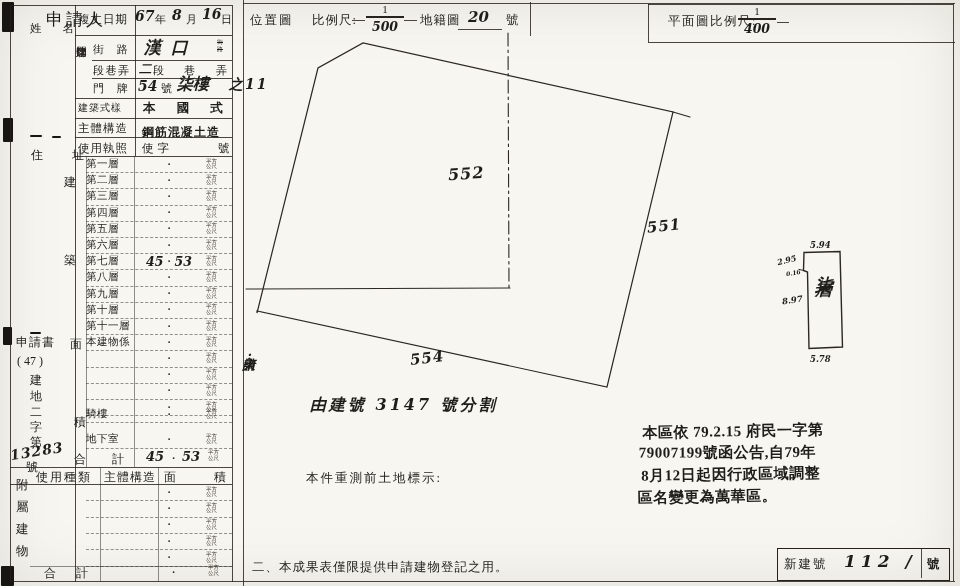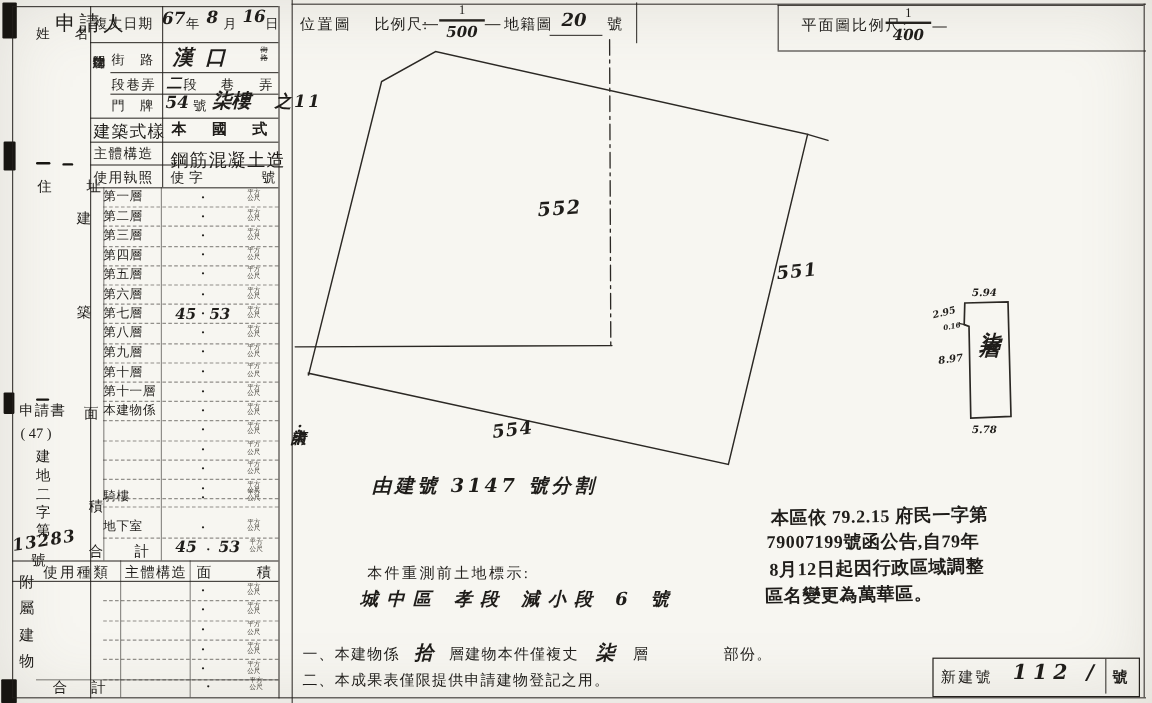--- a/index.html
+++ b/index.html
@@ -94,24 +94,24 @@
   <span class="abs hand" style="left:139px;top:61px;font-size:12.5px;">二</span>
   <span class="abs" style="left:153px;top:63px;font-size:11px;">段</span>
   <span class="abs" style="left:184px;top:63px;font-size:11px;">巷</span>
   <span class="abs" style="left:216px;top:63px;font-size:11px;">弄</span>
   <div class="abs lbl" style="left:93px;top:81px;font-size:11px;letter-spacing:5px;">門 牌</div>
   <span class="abs hand" style="left:138px;top:78px;font-size:14px;">54</span>
   <span class="abs" style="left:161px;top:81px;font-size:11px;">號</span>
   <span class="abs hand" style="left:177px;top:74px;font-size:16px;">柒樓</span>
   <span class="abs hand" style="left:229px;top:76px;font-size:14px;letter-spacing:2px;">之11</span>
 
-  <div class="abs lbl" style="left:78px;top:101px;font-size:14px;letter-spacing:1px;">建築式樣</div>
+  <div class="abs lbl" style="left:78px;top:101px;font-size:10px;letter-spacing:1px;">建築式樣</div>
   <div class="abs lbl" style="left:143px;top:100px;font-size:12.5px;letter-spacing:9px;font-weight:700;">本 國 式</div>
   <div class="abs lbl" style="left:78px;top:121px;font-size:11.5px;letter-spacing:1px;">主體構造</div>
-  <div class="abs lbl" style="left:142px;top:124px;font-size:15px;font-weight:400;letter-spacing:1px;">鋼筋混凝土造</div>
+  <div class="abs lbl" style="left:142px;top:124px;font-size:12px;font-weight:700;letter-spacing:1px;">鋼筋混凝土造</div>
   <div class="abs lbl" style="left:78px;top:141px;font-size:11.5px;letter-spacing:1px;">使用執照</div>
   <div class="abs lbl" style="left:142px;top:141px;font-size:11.5px;letter-spacing:4px;">使字</div>
   <div class="abs lbl" style="left:218px;top:141px;font-size:11.5px;">號</div>
 
   <div class="abs" style="left:64px;top:174px;font-size:12px;">建</div>
   <div class="abs" style="left:64px;top:252px;font-size:12px;">築</div>
   <div class="abs" style="left:70px;top:336px;font-size:12px;">面</div>
   <div class="abs" style="left:74px;top:414px;font-size:12px;">積</div>
 
   <div class="abs" id="floor-rows" style="left:86px;top:156px;width:146px;height:311px;">
@@ -464,44 +464,35 @@
   </svg>
 
   <div class="abs hand" style="left:448px;top:164px;font-size:16px;transform:rotate(-4deg);letter-spacing:1px;">552</div>
   <div class="abs hand" style="left:647px;top:217px;font-size:15px;transform:rotate(-6deg);letter-spacing:1px;">551</div>
   <div class="abs hand" style="left:410px;top:349px;font-size:15px;transform:rotate(-7deg);letter-spacing:1px;">554</div>
 
   <div class="abs vtext hand" style="left:242px;top:348px;height:72px;font-size:12.5px;line-height:14px;">申請人:</div>
 
   <div class="abs hand lbl" style="left:310px;top:395px;font-size:16px;letter-spacing:3px;">由建號 3147 號分割</div>
   <div class="abs lbl" style="left:306px;top:470px;font-size:12.5px;letter-spacing:2px;">本件重測前土地標示:</div>
-  <div class="abs hand lbl" style="left:300px;top:490px;font-size:15px;letter-spacing:7px;">城中區 孝段 減小段 6 號</div>
 
   <div class="abs hand" style="left:810px;top:240px;font-size:8.5px;">5.94</div>
   <div class="abs hand" style="left:777px;top:255px;font-size:8px;transform:rotate(-14deg);">2.95</div>
   <div class="abs hand" style="left:786px;top:269px;font-size:6px;transform:rotate(-10deg);">0.16</div>
   <div class="abs hand" style="left:782px;top:295px;font-size:8.5px;transform:rotate(-8deg);">8.97</div>
   <div class="abs hand" style="left:810px;top:354px;font-size:8.5px;">5.78</div>
   <div class="abs vtext hand" style="left:812px;top:262px;height:70px;font-size:17px;line-height:24px;letter-spacing:6px;">柒層</div>
 
   <div class="abs" style="left:643px;top:420px;width:312px;font-weight:700;font-size:15px;line-height:21.5px;transform:rotate(-1deg);letter-spacing:.5px;">
     <div>本區依 79.2.15 府民一字第</div>
     <div style="transform:translateX(-4px) rotate(.8deg);">79007199號函公告,自79年</div>
     <div style="transform:translateX(-2px);">8月12日起因行政區域調整</div>
     <div style="transform:translateX(-6px);">區名變更為萬華區。</div>
   </div>
 
-  <div class="abs" style="left:252px;top:534px;font-size:12.5px;letter-spacing:1px;white-space:nowrap;">
-    <span>一、本建物係</span>
-    <span class="hand" style="font-size:16px;margin:0 8px;">拾</span>
-    <span>層建物本件僅複丈</span>
-    <span class="hand" style="font-size:16px;margin:0 10px;">柒</span>
-    <span>層</span>
-    <span style="margin-left:58px;">部份。</span>
-  </div>
   <div class="abs lbl" style="left:252px;top:559px;font-size:12.5px;letter-spacing:1px;">二、本成果表僅限提供申請建物登記之用。</div>
 
   <div class="abs" style="left:777px;top:548px;width:171px;height:31px;border:1.6px solid #23201c;text-align:center;">
     <span class="abs lbl" style="left:6px;top:7px;font-size:12.5px;letter-spacing:2px;">新建號</span>
     <span class="abs hand" style="left:66px;top:2px;font-size:17px;letter-spacing:5px;">112 /</span>
     <span class="abs" style="left:143px;top:0;width:1px;height:29px;background:rgba(35,32,28,.8);"></span>
     <span class="abs lbl" style="left:149px;top:7px;font-size:12.5px;font-weight:700;">號</span>
   </div>
 
 </div>

